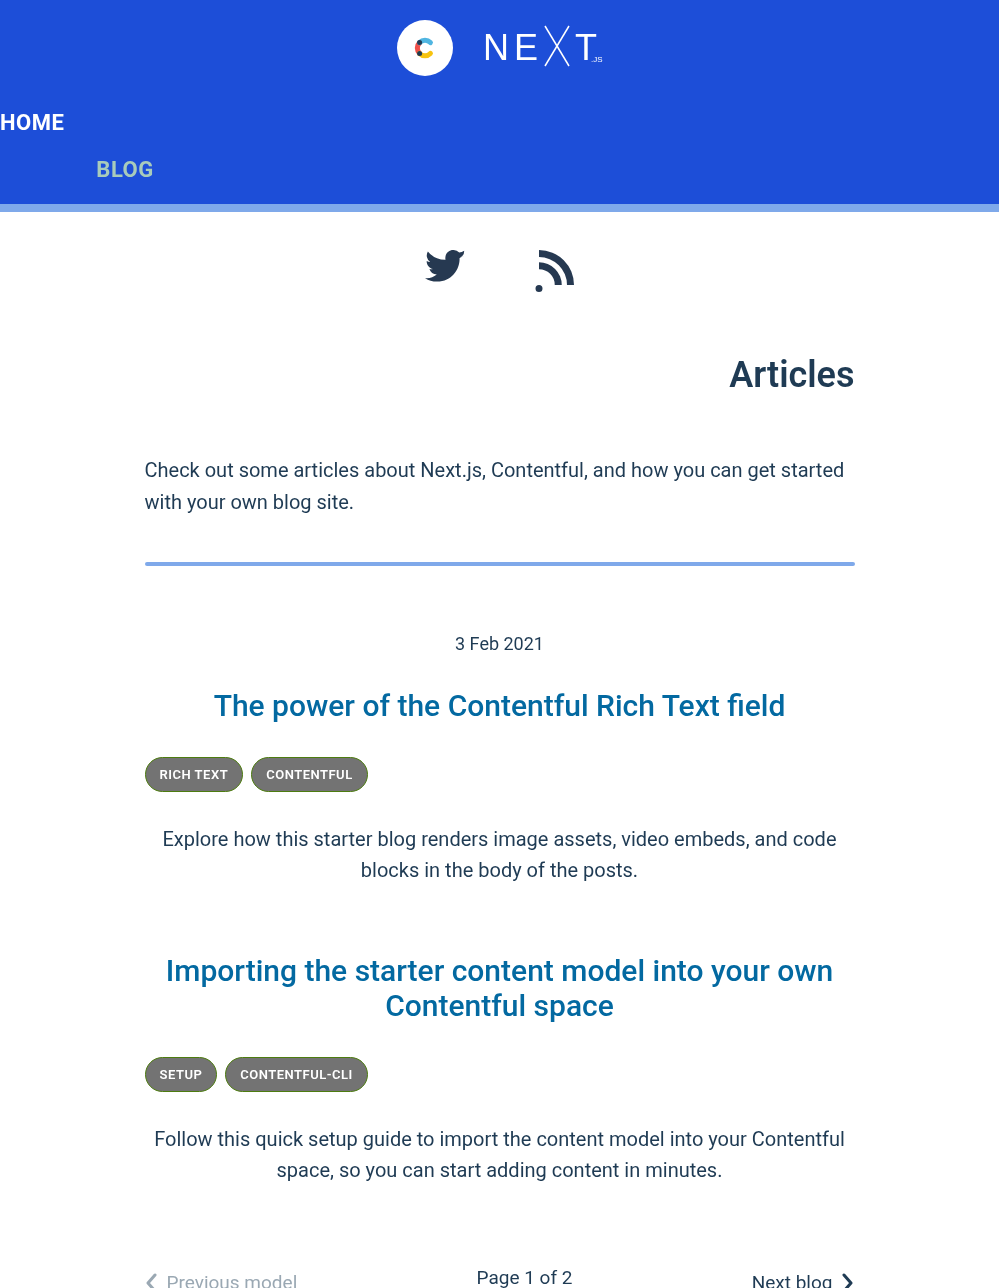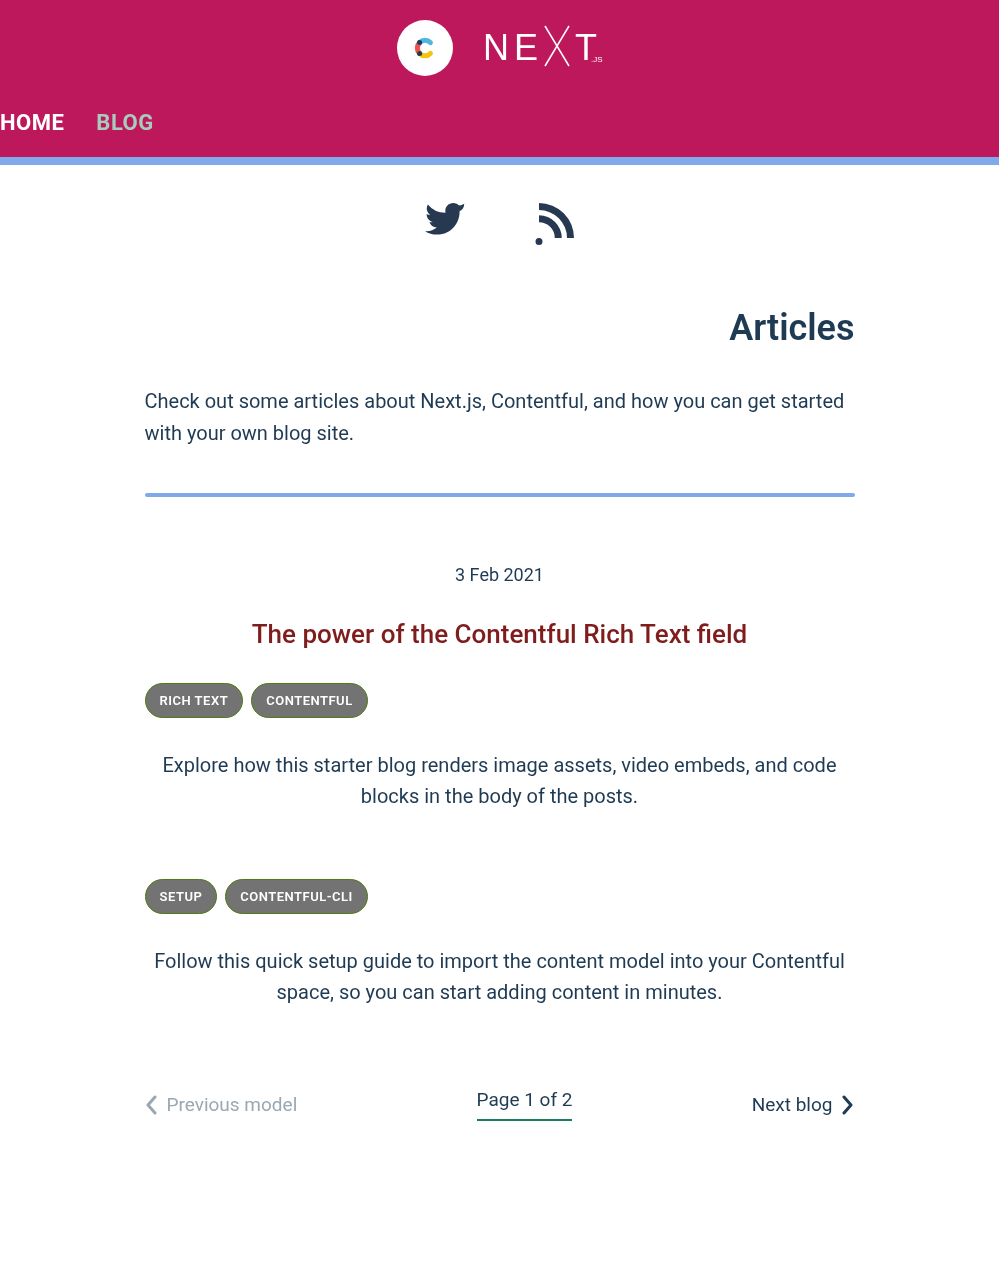--- a/index.html
+++ b/index.html
@@ -3,21 +3,21 @@
   <meta charset="utf-8">
   <style>
     * { margin: 0; padding: 0; box-sizing: border-box; }
     body {
       font-family: -apple-system, BlinkMacSystemFont, 'Segoe UI', Roboto, Helvetica, Arial, sans-serif;
       color: #1f3b54;
       background: #fff;
       width: 999px;
     }
     .header {
-      background: #be185d;
+      background: #1d4ed8;
       padding: 18px 0 0 0;
     }
     .logo-row {
       display: flex;
       justify-content: center;
       align-items: center;
       gap: 30px;
       padding: 0 0 18px 0;
     }
     .contentful-logo {
@@ -36,21 +36,21 @@
       gap: 32px;
       padding: 14px 0 22px 0;
     }
     nav a {
       font-size: 22px;
       font-weight: 700;
       letter-spacing: 0.5px;
       text-decoration: none;
     }
     .nav-home { color: #ffffff; }
-    .nav-blog { color: #a8cbbb; }
+    .nav-blog { color: #a8cbbb; margin-top: 47px; }
     .header-bar { height: 8px; background: #7fa9ea; }
     .social {
       display: flex;
       justify-content: center;
       gap: 65px;
       padding: 38px 0 10px 0;
     }
     .social svg { width: 42px; height: 42px; fill: #263951; }
     .rss-svg { width: 38px; height: 38px; }
     main {
@@ -59,38 +59,38 @@
       padding: 0 0 60px 0;
     }
     h1 {
       font-size: 36px;
       font-weight: 600;
       color: #1f3b54;
       margin: 48px 0 0 0;
       text-align: right;
     }
     .intro {
-      margin-top: 36px;
+      margin-top: 58px;
       font-size: 20px;
       line-height: 1.6;
       color: #1f3b54;
     }
     .divider {
       margin-top: 44px;
       height: 4px;
       background: #7fa9ea;
       border-radius: 2px;
     }
     article { margin-top: 67px; text-align: center; }
     .date { font-size: 18px; color: #1f3b54; }
     .post-title {
       margin-top: 34px;
-      font-size: 26px;
+      font-size: 30px;
       font-weight: 500;
-      color: #7f1d1d;
+      color: #0369a1;
     }
     .tags {
       display: flex;
       gap: 8px;
       margin-top: 34px;
     }
     .tag {
       background: #737373;
       color: #fff;
       font-size: 13px;
@@ -175,20 +175,21 @@
     <div class="date">3 Feb 2021</div>
     <h2 class="post-title">The power of the Contentful Rich Text field</h2>
     <div class="tags">
       <span class="tag">RICH TEXT</span>
       <span class="tag">CONTENTFUL</span>
     </div>
     <p class="excerpt">Explore how this starter blog renders image assets, video embeds, and code blocks in the body of the posts.</p>
   </article>
 
   <article>
+    <h2 class="post-title">Importing the starter content model into your own Contentful space</h2>
     <div class="tags">
       <span class="tag">SETUP</span>
       <span class="tag">CONTENTFUL-CLI</span>
     </div>
     <p class="excerpt">Follow this quick setup guide to import the content model into your Contentful space, so you can start adding content in minutes.</p>
   </article>
 
   <div class="pagination">
     <div class="prev">
       <svg viewBox="0 0 12 20">

